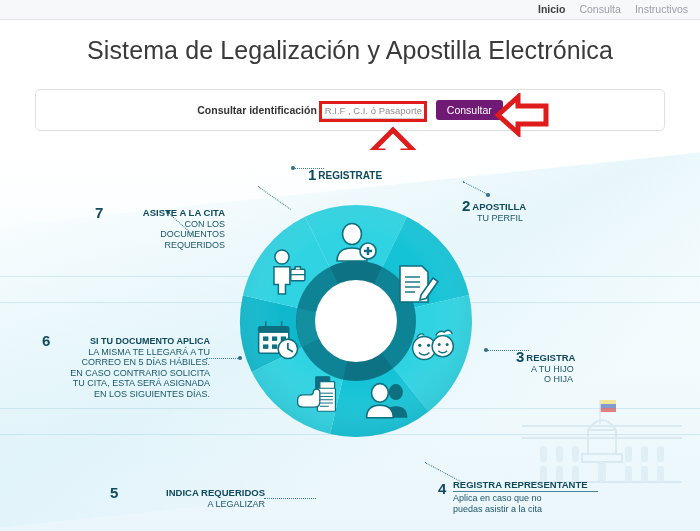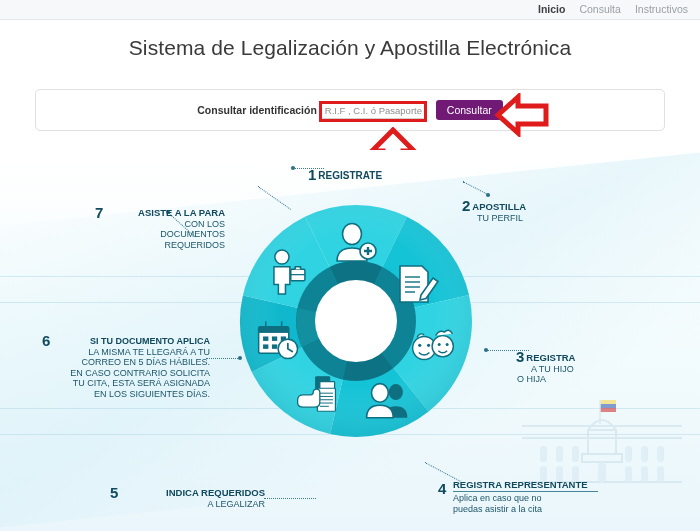--- a/index.html
+++ b/index.html
@@ -19,21 +19,21 @@
     position:absolute;right:12px;top:3px;
     display:flex;gap:14px;align-items:center;
     font-size:10.5px;
   }
   .nav-item{color:#9aa0a6;white-space:nowrap;cursor:pointer;}
   .nav-item.active{color:#3c4043;font-weight:bold;}
 
   
   .page-title{
     position:absolute;left:0;top:36px;width:700px;text-align:center;
-    font-size:21px;color:#3a3a3a;letter-spacing:.1px;
+    font-size:25px;color:#3a3a3a;letter-spacing:.1px;
     font-family:"Liberation Sans", sans-serif;
   }
 
   
   .search-panel{
     position:absolute;left:35px;top:89px;width:630px;height:42px;
     border:1px solid #e0e0e0;border-radius:5px;background:#fff;
     box-sizing:border-box;
   }
   .search-inner{
@@ -346,21 +346,21 @@
   </div>
 
   <div class="step l" style="left:462px;top:51px;">
     <span class="num">2</span><span class="hl" style="font-size:9.5px;">APOSTILLA</span>
     <div class="sub" style="margin-left:15px;">TU PERFIL</div>
   </div>
 
   <div class="step l" style="left:516px;top:202px;">
     <span class="num">3</span><span class="hl" style="font-size:9.5px;">REGISTRA</span>
     <div class="sub" style="margin-left:15px;">A TU HIJO</div>
-    <div class="sub" style="margin-left:1px;">O HIJA</div>
+    <div class="sub" style="margin-left:28px;">O HIJA</div>
   </div>
 
   <div class="step l" style="left:438px;top:330px;width:160px;">
     <span class="num" style="float:left;margin-top:4px;">4</span>
     <div style="margin-left:15px;">
       <div class="hl" style="font-size:9.5px;line-height:10px;">REGISTRA REPRESENTANTE</div>
       <div class="rule"></div>
       <div class="sub">Aplica en caso que no</div>
       <div class="sub">puedas asistir a la cita</div>
     </div>
@@ -377,19 +377,19 @@
     <div class="hl" style="font-size:9px;">SI TU DOCUMENTO APLICA</div>
     <div class="sub">LA MISMA TE LLEGARÁ A TU</div>
     <div class="sub">CORREO EN 5 DÍAS HÁBILES.</div>
     <div class="sub">EN CASO CONTRARIO SOLICITA</div>
     <div class="sub">TU CITA, ESTA SERÁ ASIGNADA</div>
     <div class="sub">EN LOS SIGUIENTES DÍAS.</div>
   </div>
 
   <div class="step r" style="left:95px;top:58px;width:130px;">
     <span class="num" style="float:left;">7</span>
-    <div class="hl" style="font-size:9.5px;">ASISTE A LA PARA</div>
+    <div class="hl" style="font-size:9.5px;">ASISTE A LA CITA</div>
     <div class="sub">CON LOS</div>
     <div class="sub">DOCUMENTOS</div>
     <div class="sub">REQUERIDOS</div>
   </div>
 
 </div>
 
 </body></html>

